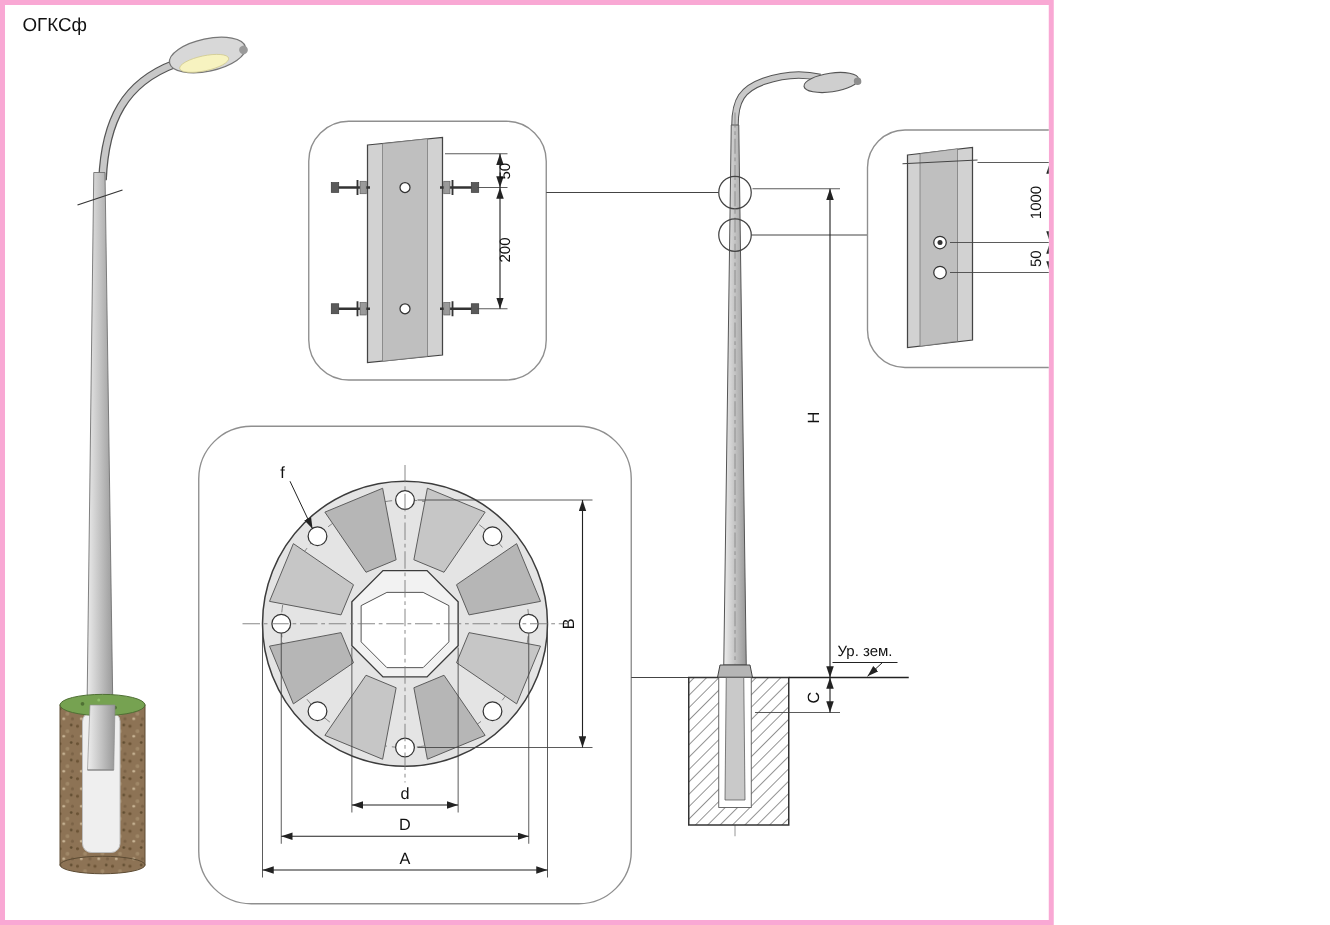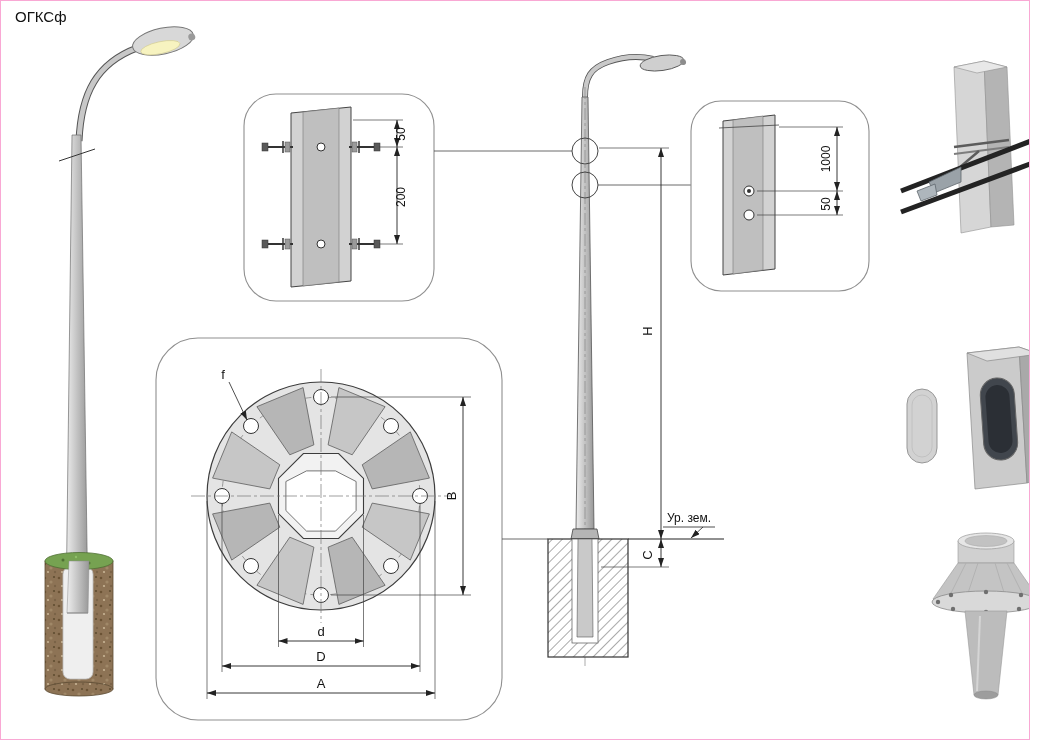--- a/index.html
+++ b/index.html
@@ -1,16 +1,16 @@
 <!DOCTYPE html>
 <html><head>
 <meta charset="utf-8">
 <style>
   html,body{margin:0;padding:0;background:#ffffff;}
-  #stage{position:relative;width:1030px;height:740px;background:#ffffff;border:1px solid #f9a8d4;box-sizing:border-box;overflow:hidden;font-family:"Liberation Sans",sans-serif;}
+  #stage{position:relative;width:843px;height:740px;background:#ffffff;border:4px solid #f9a8d4;box-sizing:border-box;overflow:hidden;font-family:"Liberation Sans",sans-serif;}
   svg{display:block;}
   svg text{font-family:"Liberation Sans",sans-serif;fill:#111;}
   .dim{font-size:12px;}
   .dimletter{font-size:13px;}
   .title{font-size:15px;}
 </style>
 </head>
 <body>
 
 <div id="stage">

